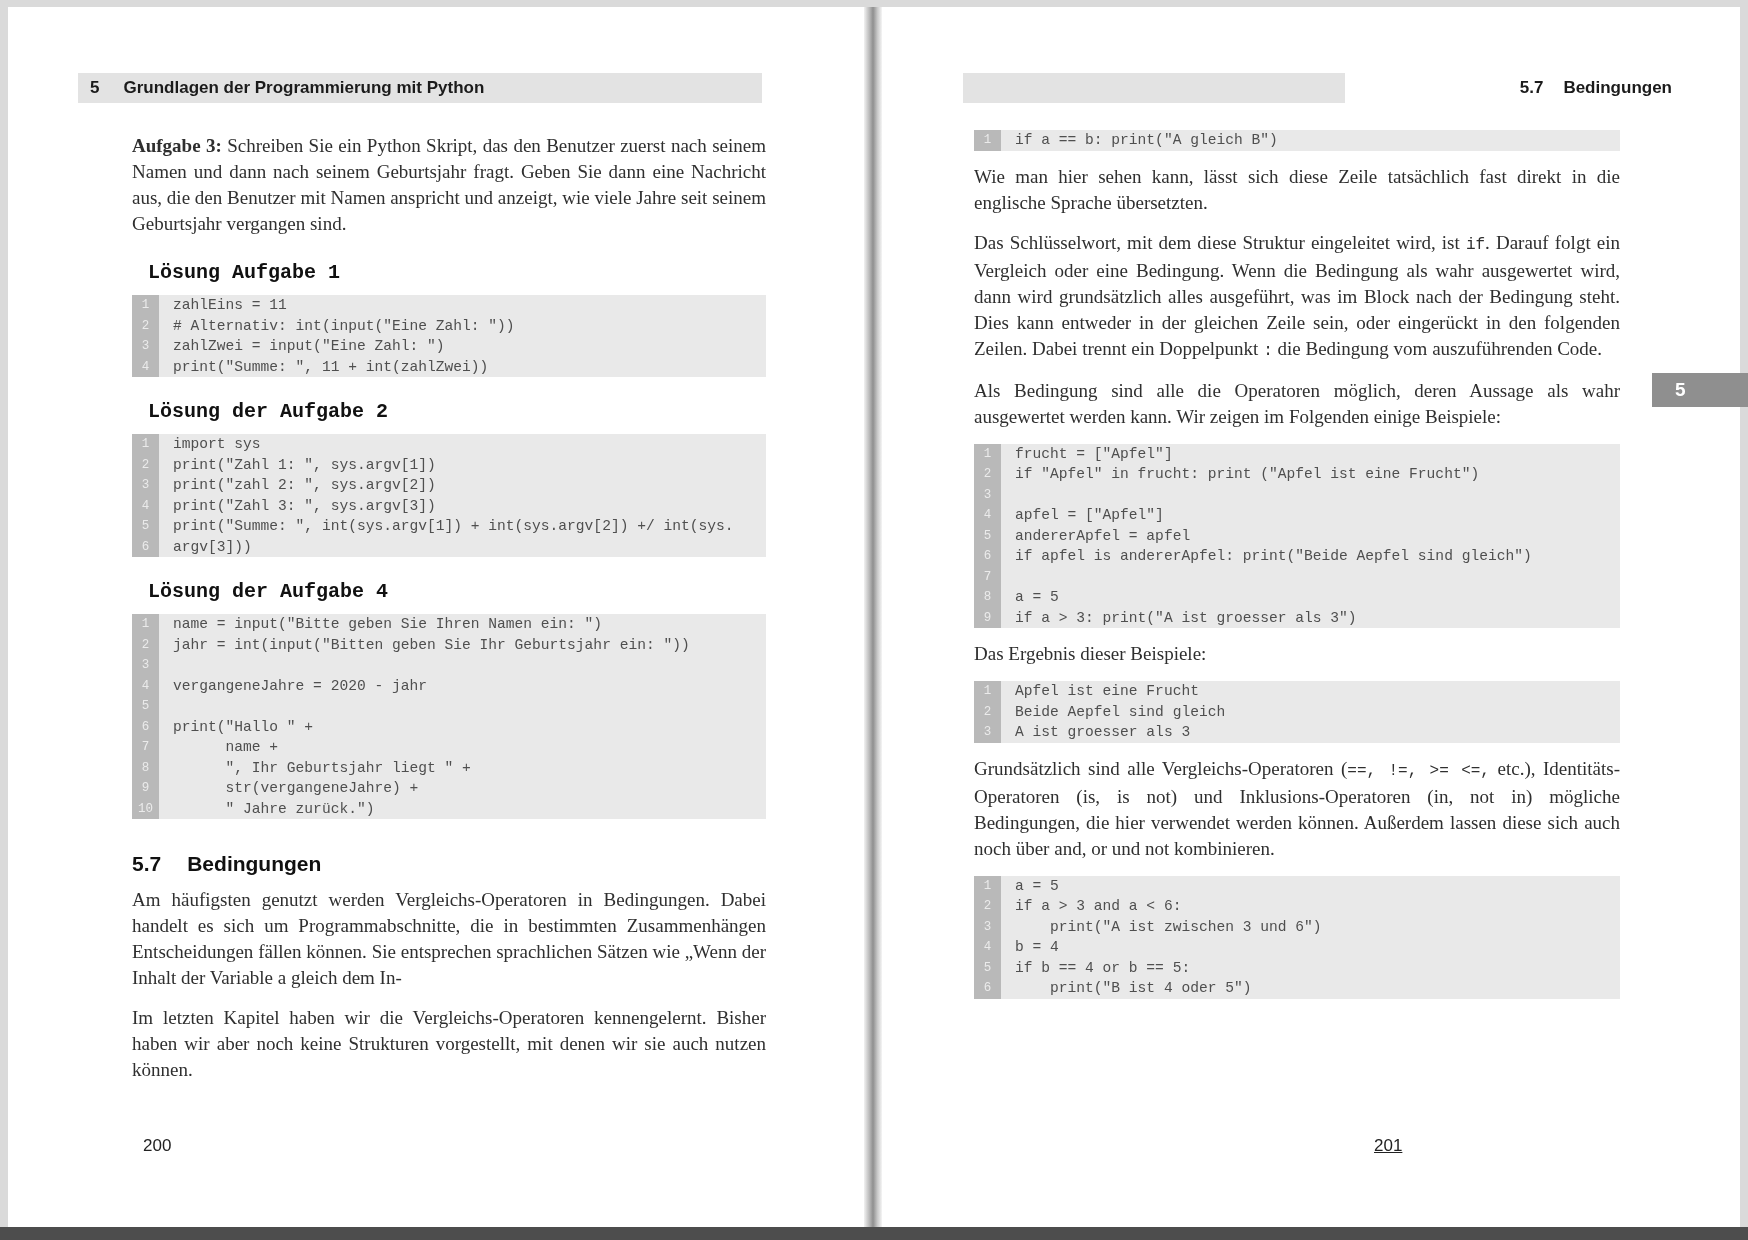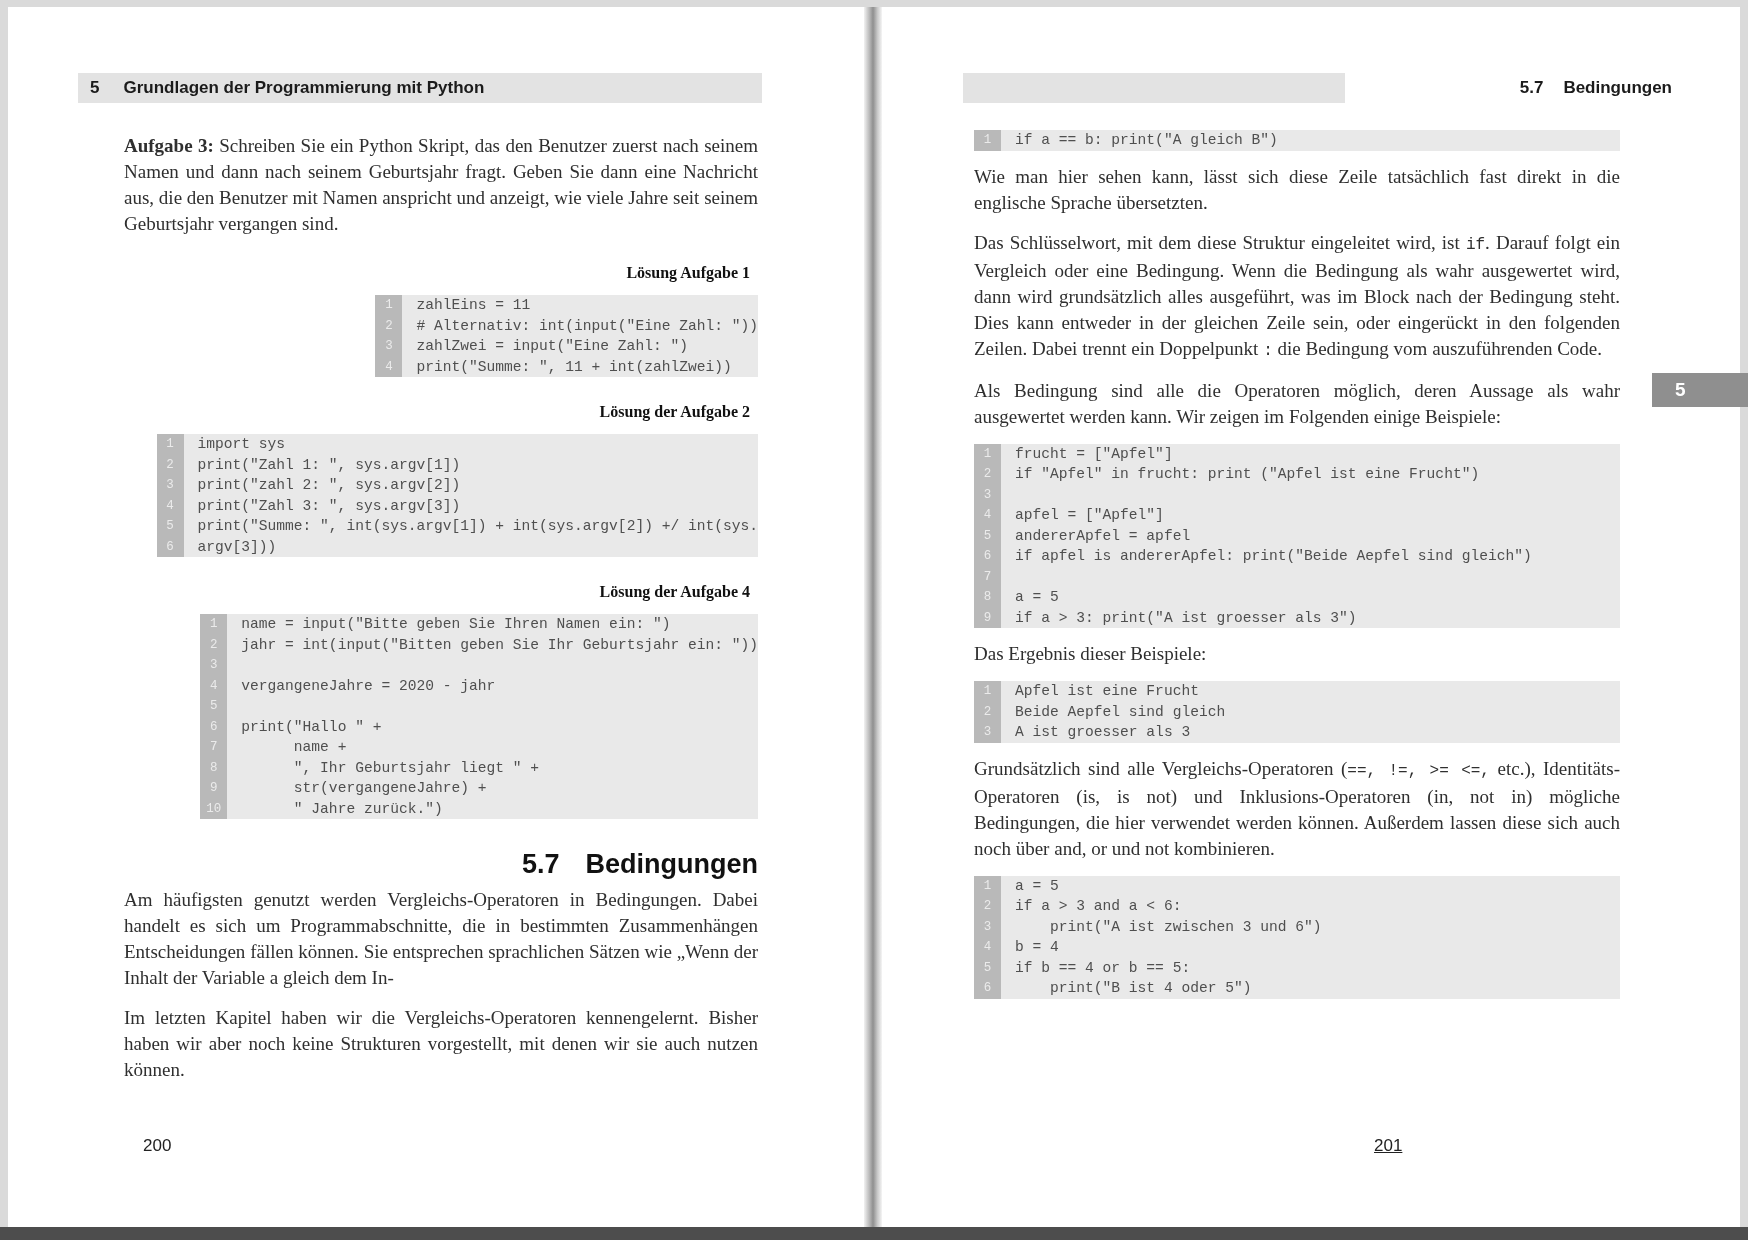--- a/index.html
+++ b/index.html
@@ -29,32 +29,32 @@
     position:absolute; left:1350px; top:73px; width:322px; height:30px;
     display:flex; align-items:center; justify-content:flex-end;
     font-family:"Liberation Sans", sans-serif; font-weight:bold; font-size:17px; color:#1b1b1b;
   }
   .hbar-right-text .hnum { margin-right:20px; }
   
   .col {
     position:absolute; display:flex; flex-direction:column;
     text-align:justify; color:#2f2f2f; font-size:19px; line-height:26px;
   }
-  #left-content  { left:124px; top:133px; width:634px;align-items:flex-end; }
+  #left-content  { left:132px; top:133px; width:634px; }
   #right-content { left:974px; top:130px; width:646px; }
   .para { margin:0 0 14px; }
   .para .b { font-weight:bold; }
   .para .mono { font-family:"Liberation Mono", monospace; font-size:16px; }
   .subhead {
-    font-family:Liberation Serif, serif; font-weight:bold; color:#111;
-    font-size:16px; line-height:22px; margin:11px 8px 11px; text-align:left;
+    font-family:Liberation Mono, monospace; font-weight:bold; color:#111;
+    font-size:20px; line-height:22px; margin:11px 16px 11px; text-align:left;
   }
   .section-head {
     font-family:"Liberation Sans", sans-serif; font-weight:bold; color:#111;
-    font-size:27px; line-height:26px; margin:19px 0 10px; text-align:left;
+    font-size:21px; line-height:26px; margin:19px 0 10px; text-align:left;
   }
   .section-head .sec-num { margin-right:26px; }
   
   .code-block { margin:0 0 13px; background:#e9e9e9; }
   .code-row { display:flex; height:20.5px; align-items:stretch; }
   .lnum {
     flex:0 0 27px; width:27px; background:#b9b9b9; color:#ebebeb;
     font-family:"Liberation Mono", monospace; font-size:12.5px; line-height:20.5px;
     text-align:center;
   }

